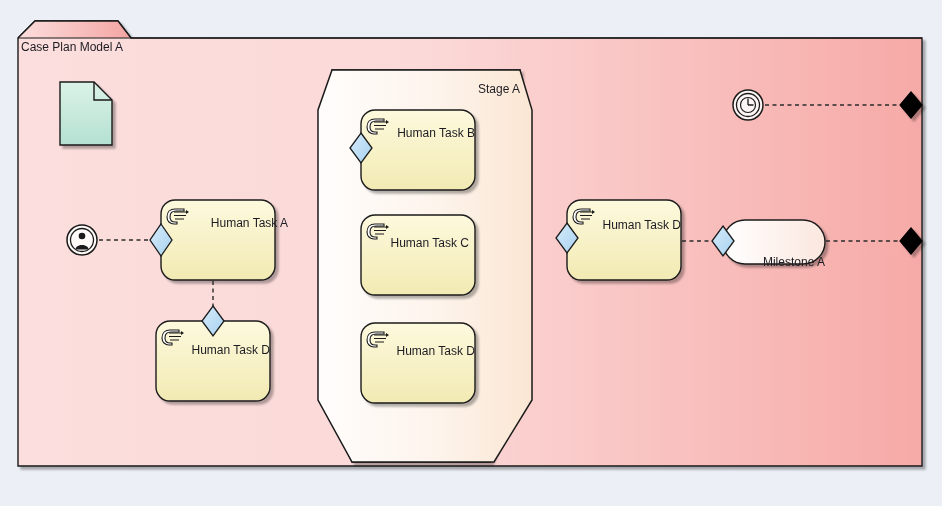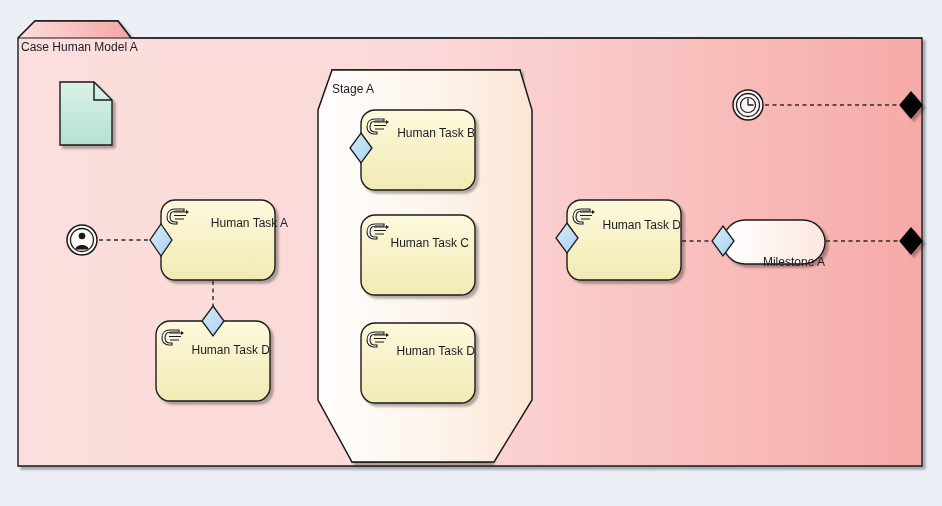--- a/index.html
+++ b/index.html
@@ -34,21 +34,21 @@
   .lbl-case {
     font-size: 12px;
     left: 21px;
     top: 40px;
   }
   .lbl-stage {
     font-size: 12px;
     top: 82px;
     left: 332px;
     width: 188px;
-    text-align: left;
+    text-align: right;
   }
   .lbl-task {
     font-size: 12px;
     text-align: right;
   }
 </style>
 </head>
 <body>
 
 <div id="canvas">
@@ -196,21 +196,21 @@
     <line x1="765" y1="105" x2="900" y2="105" stroke="#2b2b2b" stroke-width="1.4" stroke-dasharray="4,3.5"></line>
 
     <g filter="url(#shdw)">
       <path d="M 911 92 L 922 105 L 911 118 L 900 105 Z" fill="#000000" stroke="#000000" stroke-width="1.2"></path>
     </g>
     <g filter="url(#shdw)">
       <path d="M 911 228 L 922 241 L 911 254 L 900 241 Z" fill="#000000" stroke="#000000" stroke-width="1.2"></path>
     </g>
   </svg>
 
-  <div class="lbl lbl-case">Case Human Model A</div>
+  <div class="lbl lbl-case">Case Plan Model A</div>
 
   <div class="lbl lbl-stage">Stage A</div>
 
   <div class="lbl lbl-task" style="left:161px; top:216px; width:114px;margin-left:13px;">Human Task A</div>
 
   <div class="lbl lbl-task" style="left:156px; top:343px; width:114px;">Human Task D</div>
 
   <div class="lbl lbl-task" style="left:361px; top:126px; width:114px;">Human Task B</div>
 
   <div class="lbl lbl-task" style="left:361px; top:236px; width:108px;">Human Task C</div>

